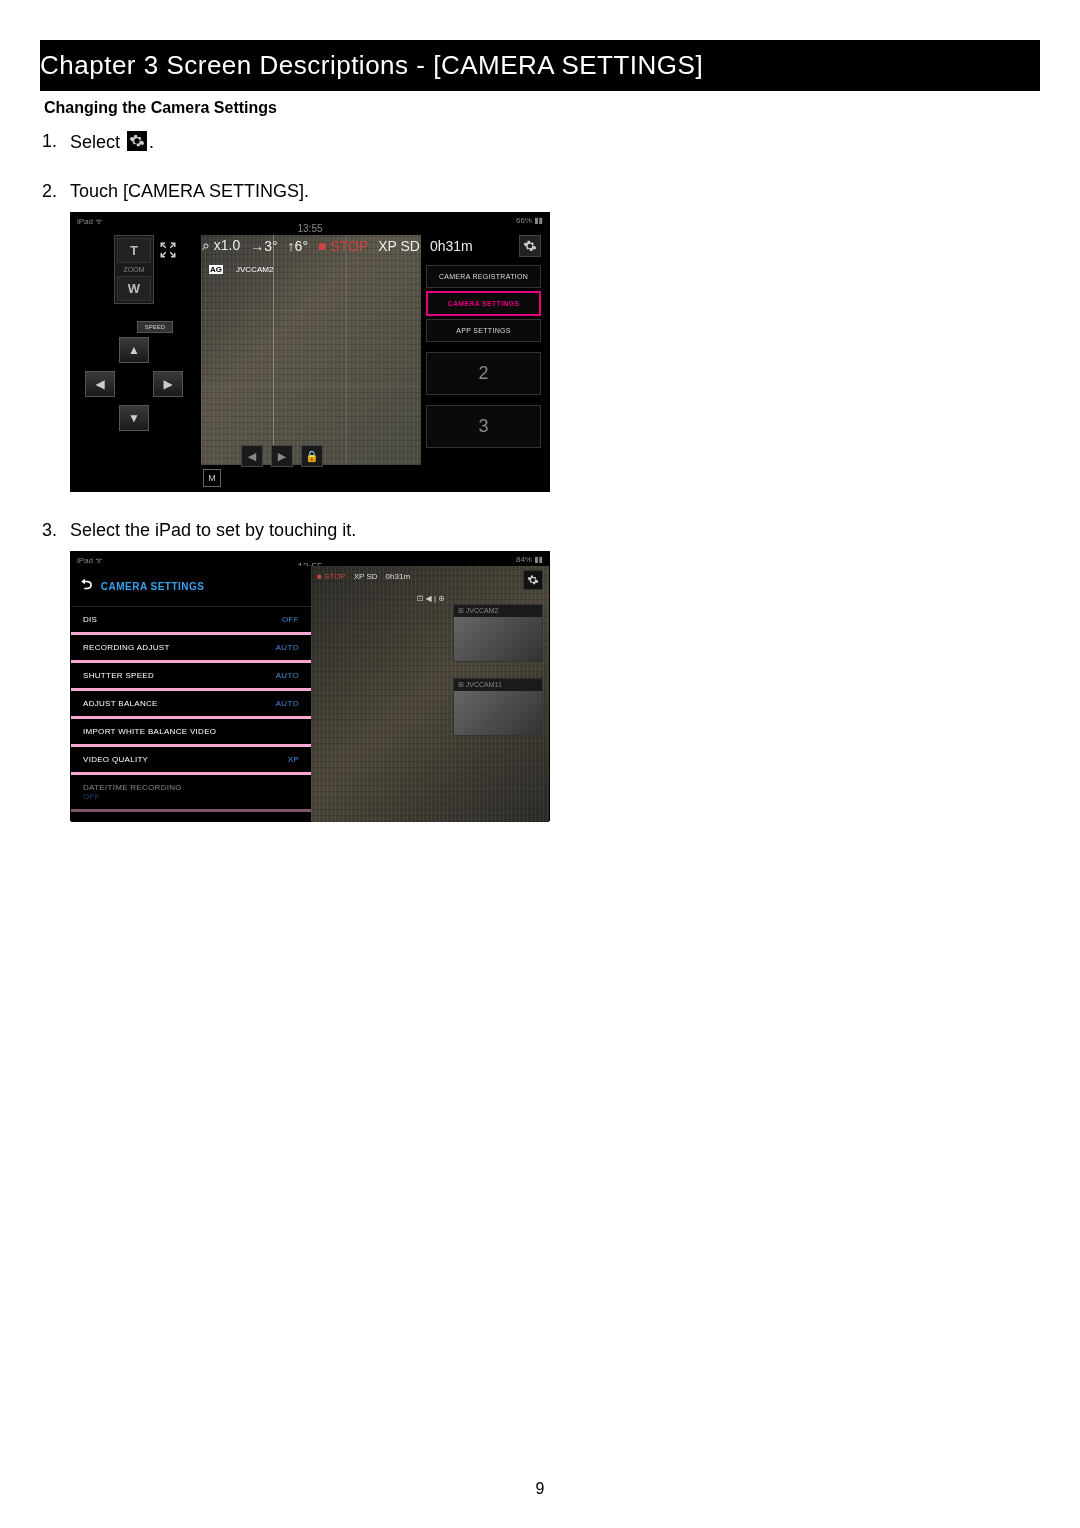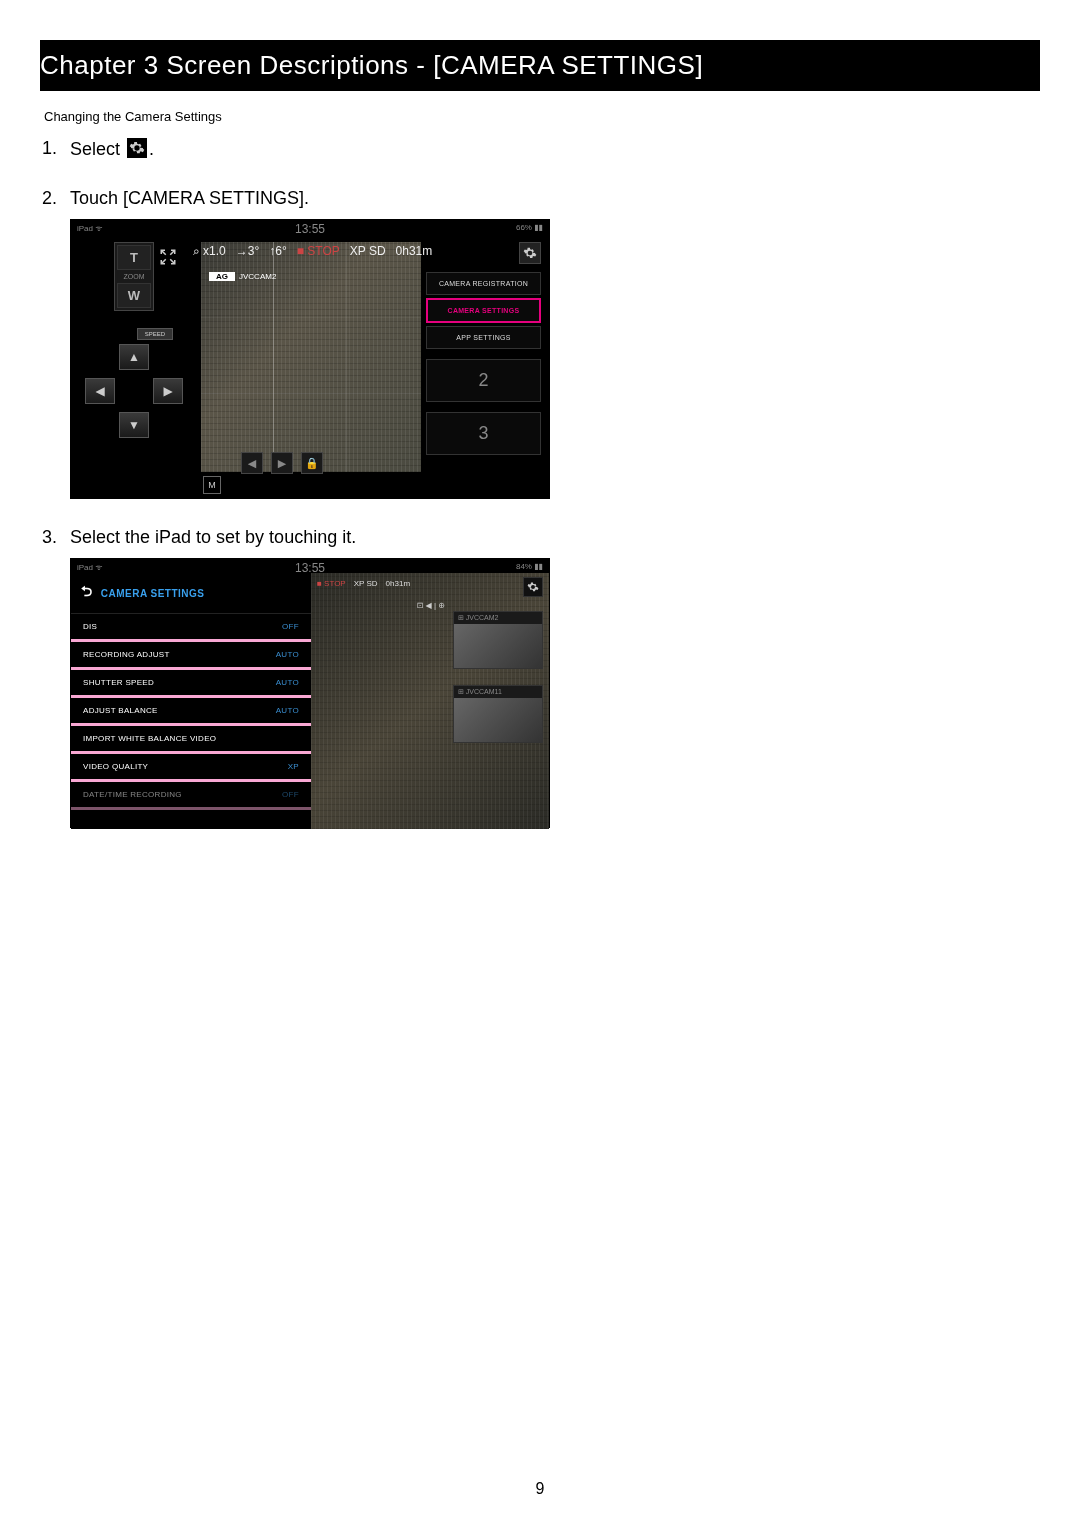--- a/index.html
+++ b/index.html
@@ -16,23 +16,23 @@
   }
   .chapter-header {
     background: #000;
     color: #fff;
     font-size: 26px;
     font-weight: 300;
     padding: 10px 0;
     letter-spacing: 0.5px;
   }
   .section-title {
-    font-size: 13px;
-    font-weight: 400;
-    margin: 18px 0 14px 4px;
+    font-size: 16px;
+    font-weight: 700;
+    margin: 8px 0 14px 4px;
   }
   ol.steps {
     list-style: none;
     counter-reset: step;
     margin-left: 30px;
   }
   ol.steps > li {
     counter-increment: step;
     margin-bottom: 28px;
     position: relative;
@@ -65,21 +65,21 @@
   .s1 { height: 280px; }
   .ipad-status {
     display: flex;
     justify-content: space-between;
     align-items: center;
     color: #888;
     font-size: 8px;
     padding: 2px 6px;
     height: 14px;
   }
-  .status-center { position: absolute; left: 50%; top: 2px; transform: translateX(-50%); font-size: 12px; color: #888; }
+  .status-center { position: absolute; left: 50%; top: 10px; transform: translateX(-50%); font-size: 10px; color: #888; }
   .s1-body { position: relative; height: 266px; }
   .cam-preview {
     position: absolute;
     left: 130px; top: 8px;
     width: 220px; height: 230px;
     background: linear-gradient(135deg, #3a3a35 0%, #5a5548 40%, #4a4a40 100%);
     overflow: hidden;
   }
   .cam-preview::before{
     content:"";
@@ -91,22 +91,22 @@
   .cam-grid {
     position: absolute; inset: 0;
     background:
       linear-gradient(to right, transparent 32.8%, rgba(255,255,255,0.35) 33%, transparent 33.2%,
                                  transparent 65.8%, rgba(255,255,255,0.35) 66%, transparent 66.2%),
       linear-gradient(to bottom,transparent 32.8%, rgba(255,255,255,0.35) 33%, transparent 33.2%,
                                  transparent 65.8%, rgba(255,255,255,0.35) 66%, transparent 66.2%);
   }
   .cam-info {
     position: absolute;
-    left: 122px; top: 10px;
-    font-size: 12px;
+    left: 131px; top: 10px;
+    font-size: 14px;
     color: #eee;
     display: flex;
     gap: 10px;
     align-items: center;
   }
   .stop-tag { color: #c44; }
   .left-controls {
     position: absolute;
     left: 8px; top: 8px;
     width: 110px;
@@ -200,21 +200,21 @@
     color:#ccc;
   }
   .focus-icon svg { width:100%; height:100%; }
   .cam-name-overlay {
     position: absolute;
     left: 138px; top: 38px;
     font-size: 8px;
     color: #fff;
   }
   .cam-name-overlay .ag-tag{
-    background:#fff; color:#000; font-weight:bold; padding:0 7px; margin-right:4px;
+    background:#fff; color:#000; font-weight:bold; padding:0 1px; margin-right:13px;
   }
   .bottom-controls{
     position:absolute; left:170px; bottom:26px;
     display:flex; gap:8px;
   }
   .bc-btn{
     width:22px;height:22px;border:1px solid #444;background:#1a1a1a;
     display:flex;align-items:center;justify-content:center;color:#888;font-size:11px;
   }
   .m-icon{
@@ -245,21 +245,21 @@
   .settings-row {
     display: flex;
     justify-content: space-between;
     padding: 8px 12px;
     border-bottom: 3px solid #f9a8d4;
     color: #fff;
     font-size: 8px;
     letter-spacing: 0.3px;
   }
   .settings-row .val { color: #3a8ed0; }
-  .settings-row.fade { opacity: 0.5; }
+  .settings-row.fade { opacity: 0.5; flex-direction: column; }
   .settings-right {
     flex: 1;
     position: relative;
     background: linear-gradient(140deg,#2a2a25 0%, #4a4538 50%, #2a2a25 100%);
   }
   .settings-right::before{
     content:"";
     position:absolute; inset:0;
     background:
       repeating-linear-gradient(90deg, rgba(255,255,255,0.06) 0 1px, transparent 1px 4px),

